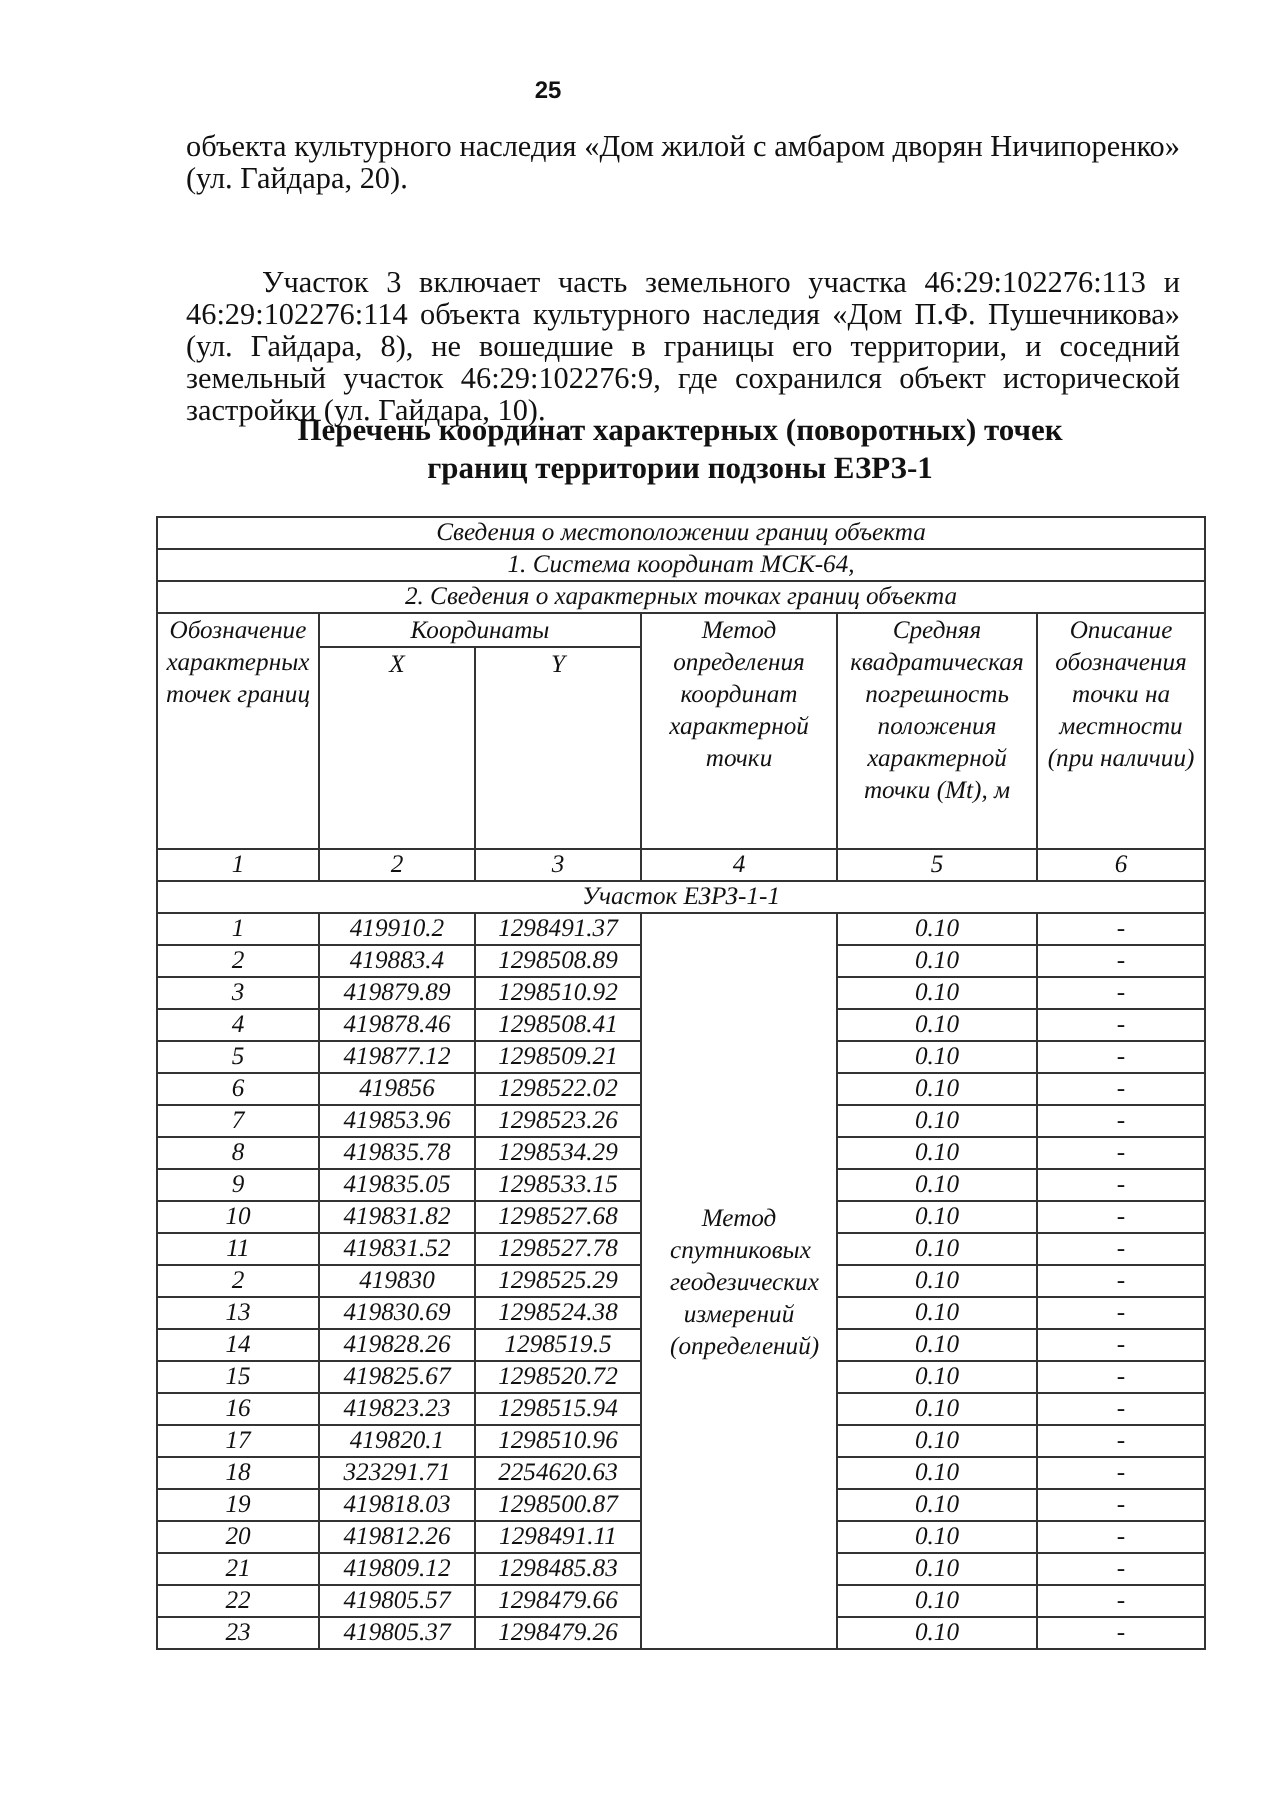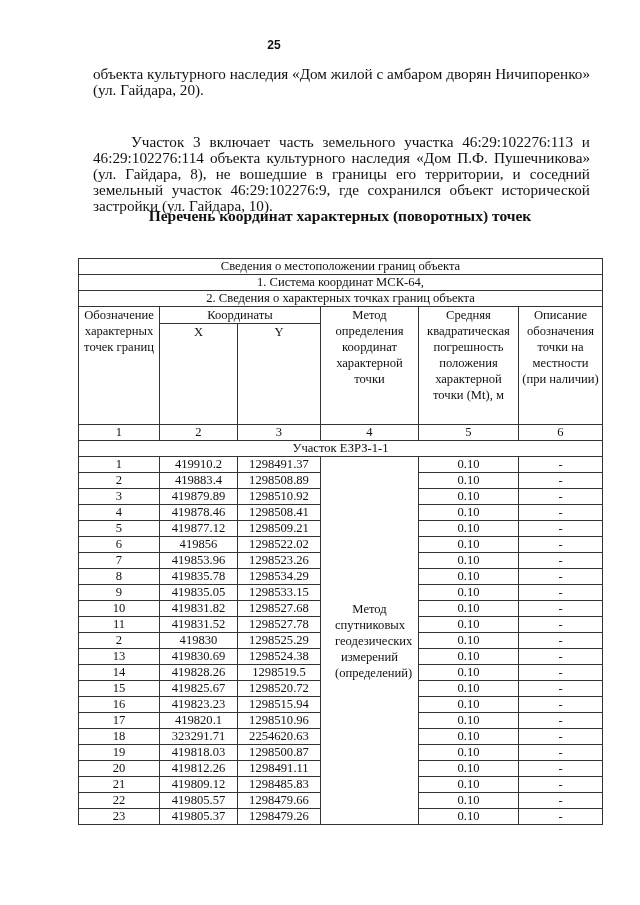--- a/index.html
+++ b/index.html
@@ -7,41 +7,42 @@
          font-family: "Liberation Serif", "DejaVu Serif", serif; color: #111; }
   .page-number { position: absolute; top: 38px; left: 0; width: 548px; text-align: center;
                  font-family: "Liberation Sans", sans-serif; font-weight: bold; font-size: 12px; }
   .body-text { position: absolute; left: 93px; width: 497px; top: 66px;
                font-size: 15.2px; line-height: 16px; font-family: Liberation Serif, serif; }
   .para { margin: 0; text-align: justify; }
   .para.indent { text-indent: 38px; margin-top: 36px; }
   .doc-title { position: absolute; top: 206px; left: 78px; width: 524px; text-align: center;
                font-weight: bold; font-size: 15.5px; line-height: 19px; }
   table.coords { position: absolute; top: 258px; left: 78px; width: 524px;
-                 border-collapse: collapse; table-layout: fixed; font-size: 12.6px; }
+                 border-collapse: collapse; table-layout: fixed; font-size: 12.6px; font-style: italic; }
   table.coords td { border: 1px solid #333; padding: 0 2px; text-align: center;
                     vertical-align: top; line-height: 15px; }
   table.coords tr.r16 td { height: 15px; }
   table.coords tr.hdr td { line-height: 16px; }
   table.coords td.method { vertical-align: middle; line-height: 16px; }
   col.c1 { width: 81px; } col.c2 { width: 78px; } col.c3 { width: 83px; }
   col.c4 { width: 98px; } col.c5 { width: 100px; } col.c6 { width: 84px; }
 </style>
 </head>
 <body>
 
 <div class="page-number">25</div>
 
 <div class="body-text">
   <p class="para">объекта культурного наследия «Дом жилой с амбаром дворян Ничипоренко» (ул. Гайдара, 20).</p>
   <p class="para indent">Участок 3 включает часть земельного участка 46:29:102276:113 и 46:29:102276:114 объекта культурного наследия «Дом П.Ф. Пушечникова» (ул. Гайдара, 8), не вошедшие в границы его территории, и соседний земельный участок 46:29:102276:9, где сохранился объект исторической застройки (ул. Гайдара, 10).</p>
 </div>
 
 <div class="doc-title">
   <div>Перечень координат характерных (поворотных) точек</div>
+  <div>границ территории подзоны ЕЗРЗ-1</div>
 </div>
 
 <table class="coords">
   <colgroup>
     <col class="c1">
       <col class="c2">
       <col class="c3">
       <col class="c4">
       <col class="c5">
       <col class="c6">

